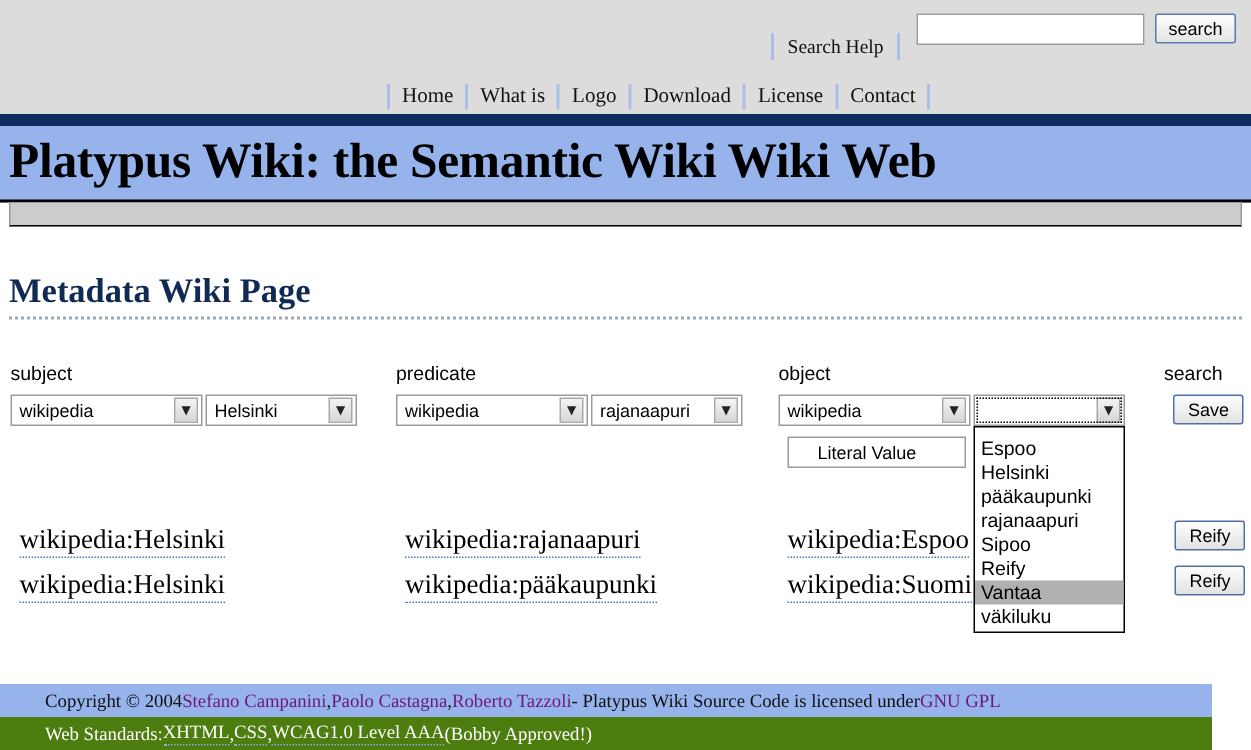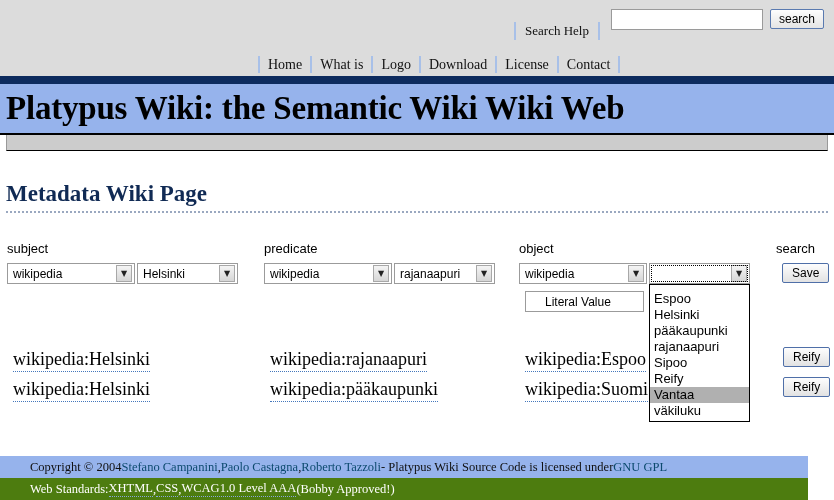--- a/index.html
+++ b/index.html
@@ -367,21 +367,21 @@
     height: 22px;
     display: flex;
     align-items: center;
     padding-left: 30px;
     font-family: "Liberation Serif", serif;
     font-size: 12.5px;
     color: #101010;
     white-space: nowrap;
   }
   .footer-top a {
-    color: #0c4a6e;
+    color: #701a75;
     text-decoration: none;
   }
   .footer-bottom {
     background: #4d7c0f;
     height: 22px;
     display: flex;
     align-items: center;
     padding-left: 30px;
     font-family: "Liberation Serif", serif;
     font-size: 12.5px;

